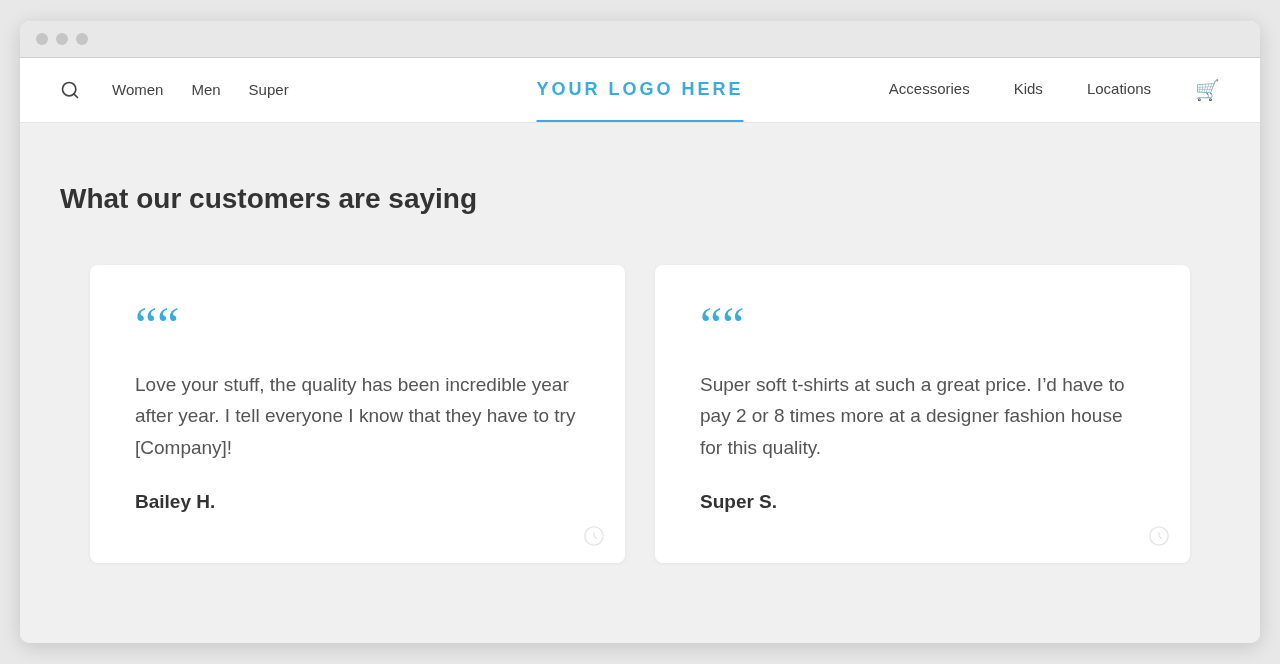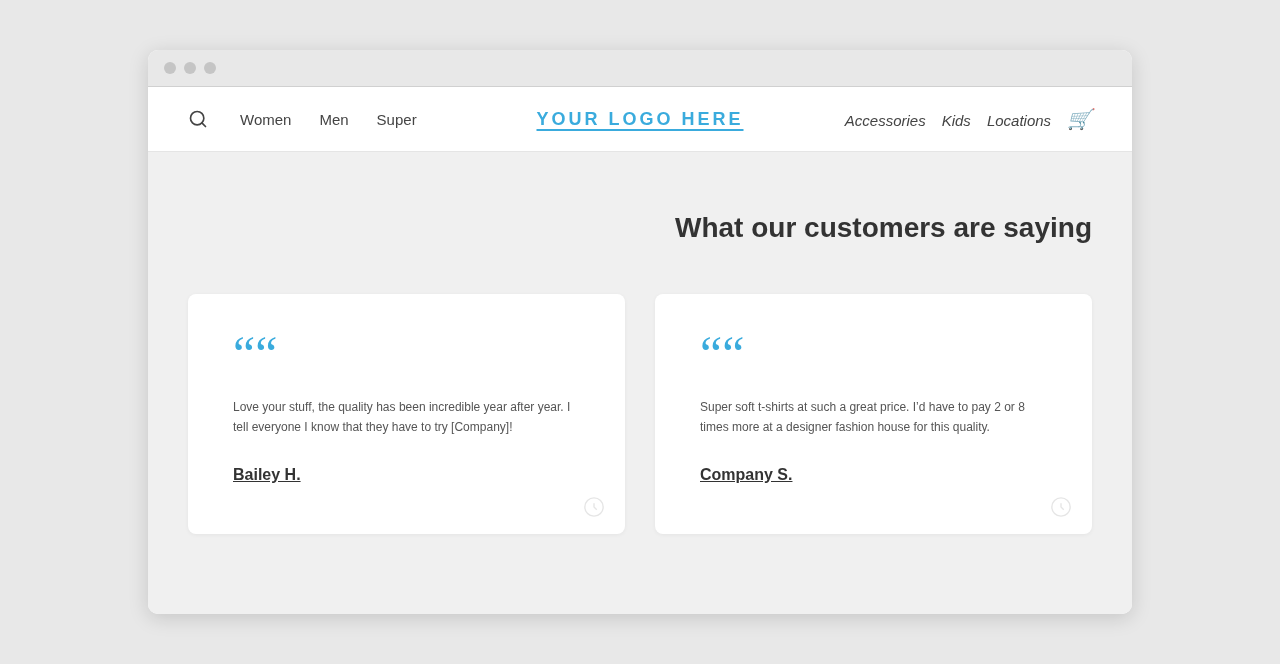--- a/index.html
+++ b/index.html
@@ -12,21 +12,21 @@
       font-family: -apple-system, BlinkMacSystemFont, 'Segoe UI', Helvetica, Arial, sans-serif;
       background: #e8e8e8;
       display: flex;
       justify-content: center;
       align-items: center;
       min-height: 100vh;
       padding: 20px;
     }
 
     .browser-window {
-      width: 984px;
+      width: 1240px;
       background: #ffffff;
       border-radius: 10px;
       box-shadow: 0 4px 20px rgba(0,0,0,0.15);
       overflow: hidden;
     }
 
     .browser-chrome {
       background: #e8e8e8;
       padding: 12px 16px;
       display: flex;
@@ -84,44 +84,43 @@
       transform: translateX(-50%);
     }
 
     .logo-text {
       font-size: 18px;
       font-weight: 700;
       letter-spacing: 3px;
       color: #3aabdd;
       text-transform: uppercase;
       border-bottom: 2px solid #3aabdd;
-      padding-bottom: 0;
+      padding-bottom: 21px;
     }
 
     .navbar-right {
       display: flex;
-      align-items: flex-end;
-      gap: 16px;
-      font-style: italic;
+      align-items: flex-start;
+      gap: 44px;
     }
 
     .cart-icon-wrapper {
       cursor: pointer;
       display: flex;
       align-items: center;
     }
 
     
     .main-content {
       background: #f0f0f0;
       padding: 60px 40px 80px;
     }
 
     .section-title {
-      text-align: right;
+      text-align: left;
       font-size: 28px;
       font-weight: 600;
       color: #333;
       margin-bottom: 50px;
     }
 
     .testimonials-grid {
       display: grid;
       grid-template-columns: 1fr 1fr;
       gap: 30px;
@@ -139,31 +138,30 @@
 
     .quote-mark {
       font-size: 48px;
       color: #3aabdd;
       line-height: 1;
       margin-bottom: 20px;
       font-family: Georgia, serif;
     }
 
     .testimonial-text {
-      font-size: 12px;
+      font-size: 19px;
       line-height: 1.65;
       color: #555;
       margin-bottom: 28px;
     }
 
     .testimonial-author {
-      font-size: 16px;
+      font-size: 19px;
       font-weight: 700;
       color: #333;
-      text-decoration: underline;
     }
 
     .watermark-icon {
       position: absolute;
       bottom: 16px;
       right: 20px;
       width: 22px;
       height: 22px;
       opacity: 0.3;
     }
@@ -221,21 +219,21 @@
         <p class="testimonial-author">Bailey H.</p>
         <svg class="watermark-icon" viewBox="0 0 24 24" fill="none" stroke="#aaa" stroke-width="1.5">
           <circle cx="12" cy="12" r="10"></circle>
           <path d="M12 8v4l3 3"></path>
         </svg>
       </div>
 
       <div class="testimonial-card">
         <div class="quote-mark" style="color: #3aabdd; font-size: 50px; font-family: Georgia, serif; line-height: 0.8; margin-bottom: 24px;">““</div>
         <p class="testimonial-text">Super soft t-shirts at such a great price. I’d have to pay 2 or 8 times more at a designer fashion house for this quality.</p>
-        <p class="testimonial-author">Company S.</p>
+        <p class="testimonial-author">Super S.</p>
         <svg class="watermark-icon" viewBox="0 0 24 24" fill="none" stroke="#aaa" stroke-width="1.5">
           <circle cx="12" cy="12" r="10"></circle>
           <path d="M12 8v4l3 3"></path>
         </svg>
       </div>
 
     </div>
   </main>
 </div>
 

